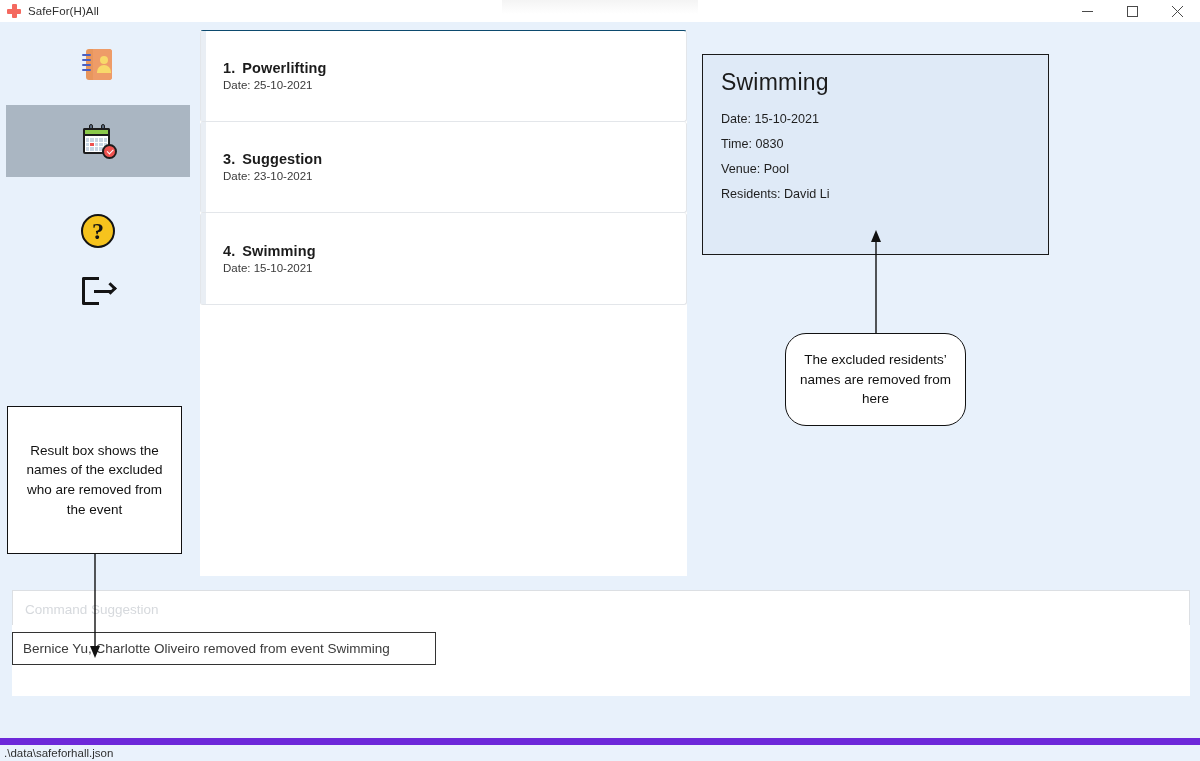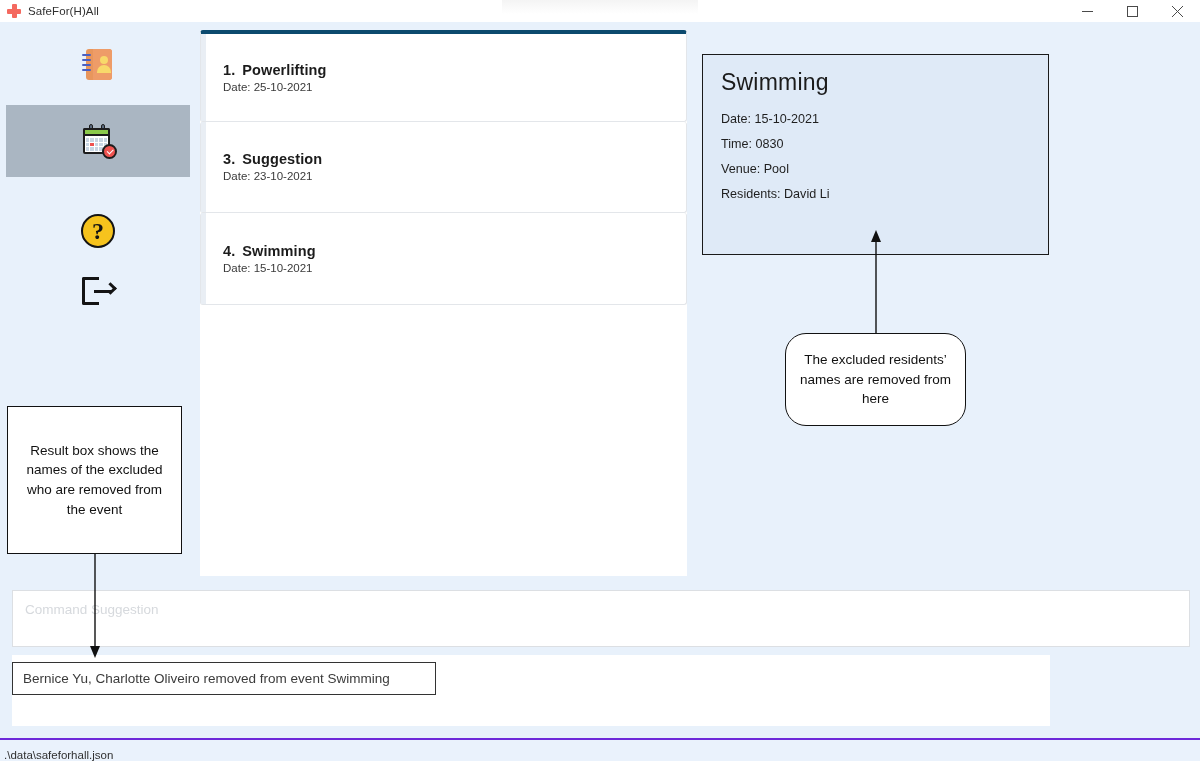--- a/index.html
+++ b/index.html
@@ -168,21 +168,21 @@
     position: relative;
     height: 91.5px;
     background: #ffffff;
     border: 1px solid #e3e6ea;
     border-top: none;
     border-radius: 3px;
     margin-bottom: 0px;
     display: flex; flex-direction: column; justify-content: center;
     padding-left: 22px;
   }
-  .event-card:first-child { border-top: 4px solid #0c4a6e; }
+  .event-card:first-child { border-top: 1px solid #0c4a6e; }
   .event-card .accent {
     position: absolute; left: 0; top: 0; width: 5px; height: 100%;
     background: #e9eef4;
   }
   .event-title {
     font-size: 14.5px; font-weight: bold; color: #1b1b1b;
     letter-spacing: .1px; margin-bottom: 3px;
   }
   .event-title .num { margin-right: 7px; }
   .event-date { font-size: 11.5px; color: #3a3a3a; }
@@ -225,41 +225,41 @@
     background: #ffffff;
     border: 1px solid #dcdfe3;
     padding: 9px 12px;
   }
   .cmd-placeholder {
     font-size: 13.5px; color: #d6d9dd;
   }
 
   
   .result-panel {
-    position: absolute; left: 12px; top: 633px;
-    width: 1038px; height: 71px;
+    position: absolute; left: 12px; top: 603px;
+    width: 1178px; height: 71px;
     background: #ffffff;
   }
   .result-box {
     position: absolute; left: 0px; top: 7px;
     width: 424px; height: 33px;
     border: 1.6px solid #333333;
     background: #ffffff;
     display: flex; align-items: center;
     padding-left: 10px;
     font-size: 13.5px; color: #3b3b3b;
   }
 
   
   .statusbar {
     position: absolute; left: 0; top: 738px;
     width: 1200px; height: 23px;
     background: #eaf2fc;
-    border-top: 2px solid #6d28d9;
-    display: flex; align-items: flex-end;
+    border-top: 7px solid #6d28d9;
+    display: flex; align-items: center;
     padding-left: 4px;
     font-size: 11.5px; color: #303030;
   }
 </style>
 </head>
 <body>
 
 <div id="app">
 
   <div class="titlebar">

